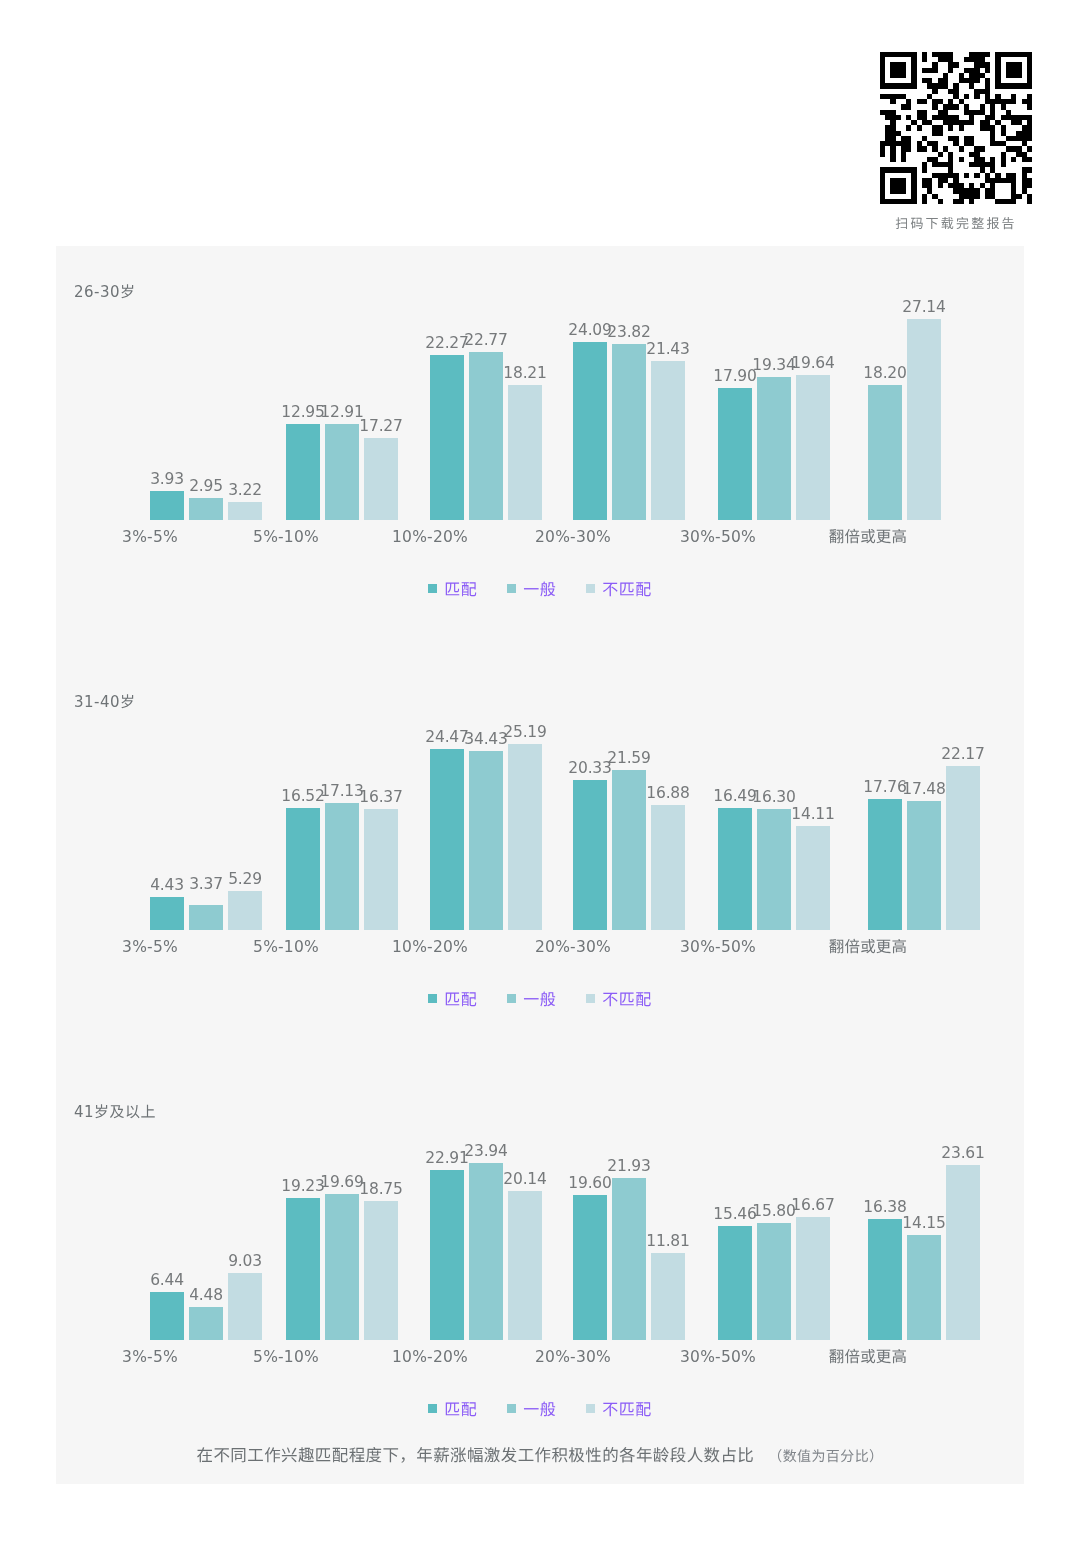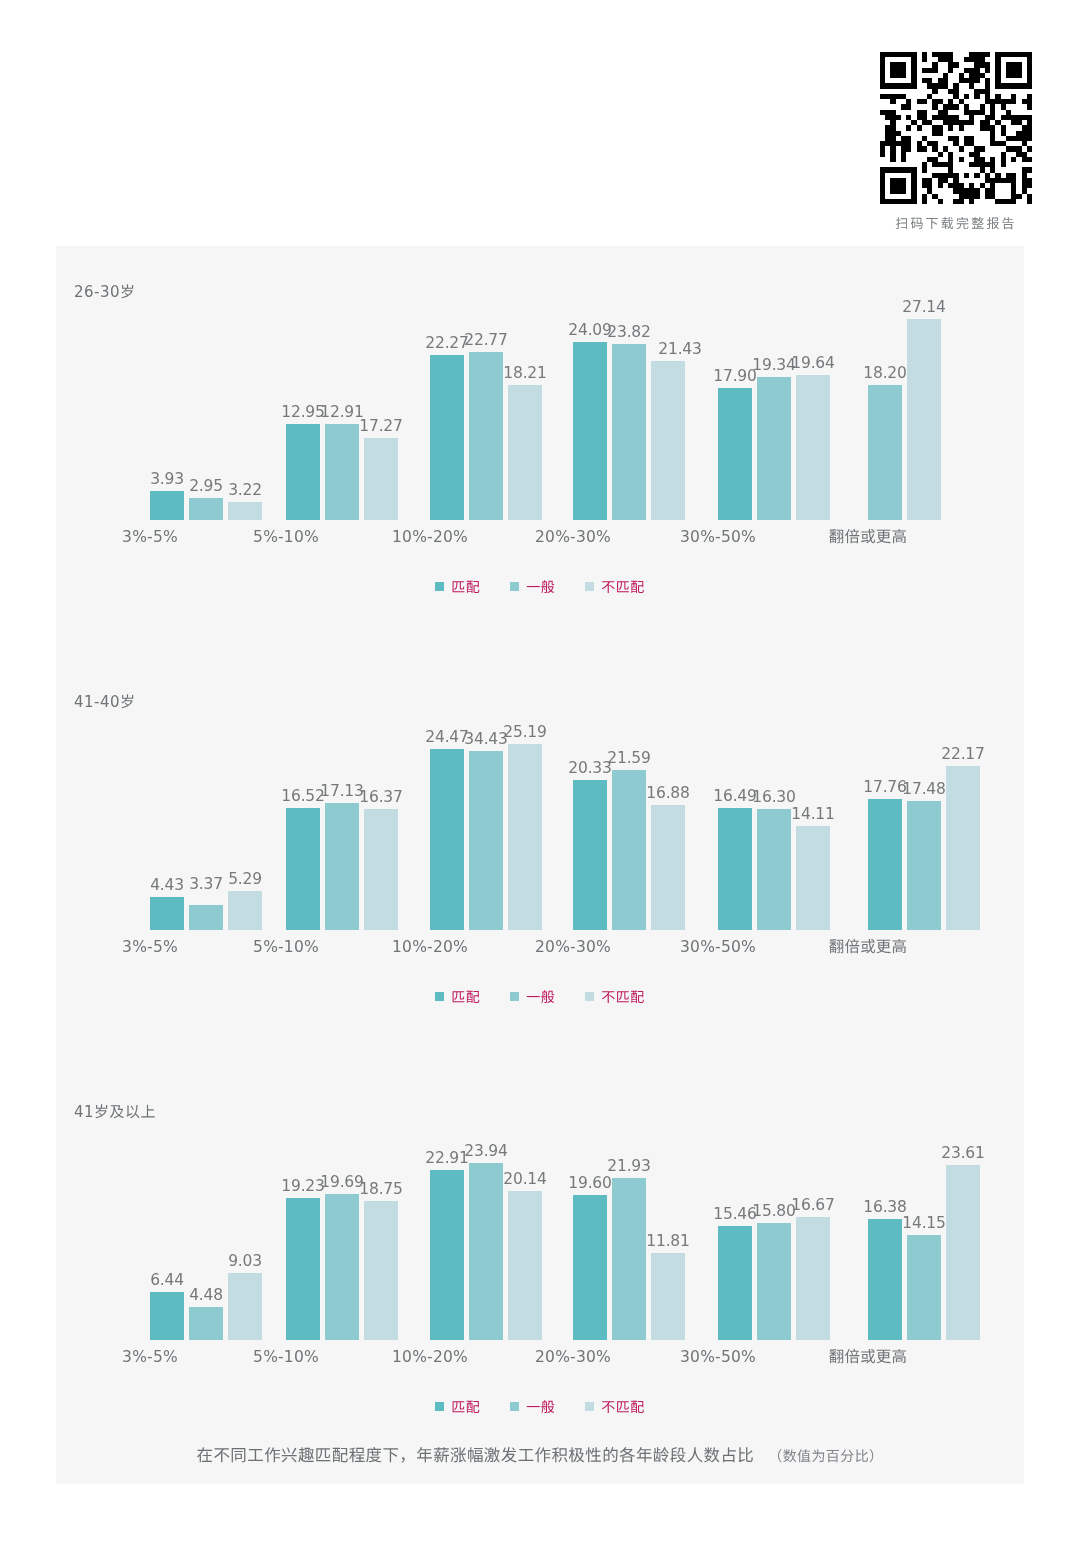--- a/index.html
+++ b/index.html
@@ -120,21 +120,21 @@
     left:0;width:968px;
     top:330px;
     display:flex;
     justify-content:center;
     align-items:center;
     gap:30px;
   }
   .legend-item{display:flex;align-items:center;gap:7px;}
   .legend-swatch{width:9px;height:9px;display:block;}
   .legend-label{
-    font-size:14px;color:#be185d;
+    font-size:16px;color:#8b5cf6;
     font-family:"DejaVu Sans",sans-serif;
     letter-spacing:.5px;
     white-space:nowrap;
   }
 
   
   #caption{
     position:absolute;
     left:0; width:968px;
     top:1196px;
@@ -551,21 +551,21 @@
           <div class="bars">
             <div class="bar-wrap">
               <div class="bar-value" style="bottom: 181.266px;">24.09</div>
               <div class="bar" style="height: 178.266px; background: rgb(92, 188, 193);"></div>
             </div>
             <div class="bar-wrap">
               <div class="bar-value" style="bottom: 179.268px;">23.82</div>
               <div class="bar" style="height: 176.268px; background: rgb(142, 203, 208);"></div>
             </div>
             <div class="bar-wrap">
-              <div class="bar-value" style="bottom: 161.582px; margin-left: 12px;">21.43</div>
+              <div class="bar-value" style="bottom: 161.582px;">21.43</div>
               <div class="bar" style="height: 158.582px; background: rgb(194, 220, 226);"></div>
             </div>
           </div>
         </div>
         <div class="cat-label" style="left: 435px;">20%-30%</div>
         <div class="group" style="left: 640px; width: 120px;">
           <div class="bars">
             <div class="bar-wrap">
               <div class="bar-value" style="bottom: 135.46px;">17.90</div>
               <div class="bar" style="height: 132.46px; background: rgb(92, 188, 193);"></div>
@@ -605,21 +605,21 @@
           <span class="legend-label">一般</span>
         </div>
         <div class="legend-item">
           <span class="legend-swatch" style="background: rgb(194, 220, 226);"></span>
           <span class="legend-label">不匹配</span>
         </div>
       </div>
   </div>
 
   <div class="panel" id="panel-1">
-    <div class="panel-title">41-40岁</div>
+    <div class="panel-title">31-40岁</div>
     <div class="plot">
         <div class="group" style="left: 72px; width: 120px;">
           <div class="bars">
             <div class="bar-wrap">
               <div class="bar-value" style="bottom: 35.782px;">4.43</div>
               <div class="bar" style="height: 32.782px; background: rgb(92, 188, 193);"></div>
             </div>
             <div class="bar-wrap">
               <div class="bar-value" style="bottom: 37px;">3.37</div>
               <div class="bar" style="height: 24.938px; background: rgb(142, 203, 208);"></div>

